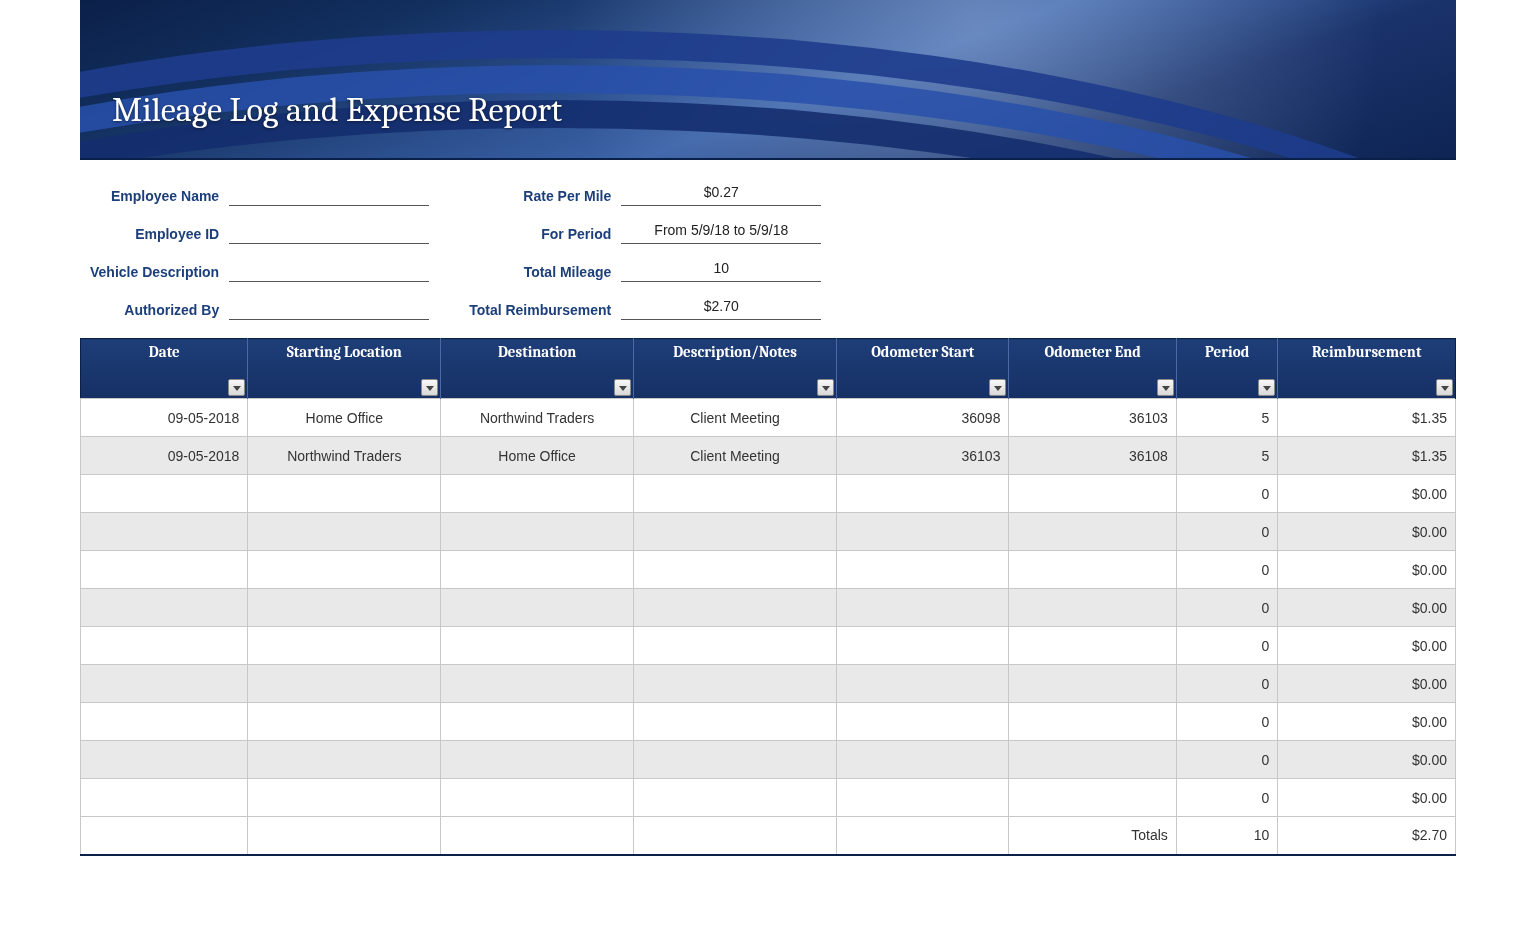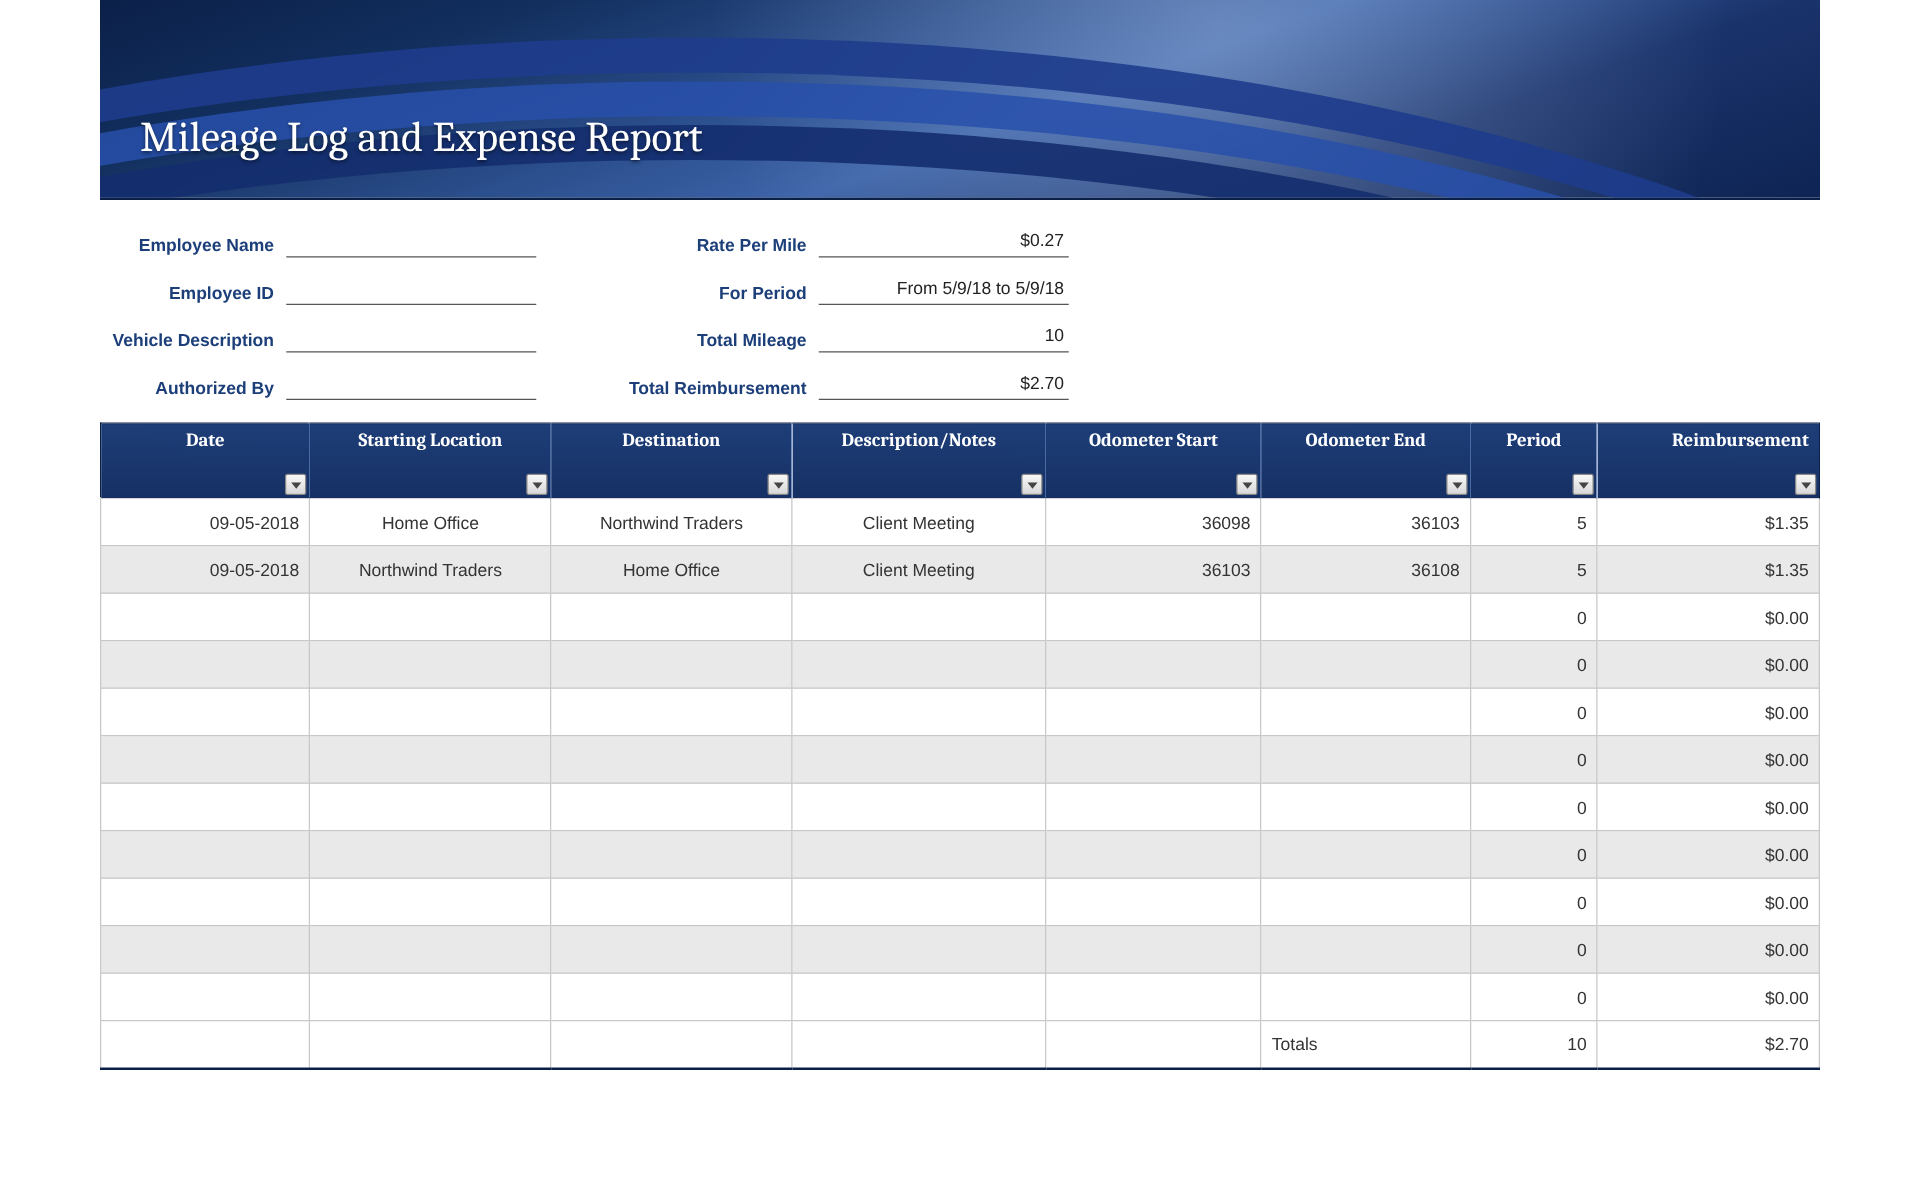--- a/index.html
+++ b/index.html
@@ -51,42 +51,42 @@
     top: 90px;
     font-family: Cambria, Georgia, "Times New Roman", serif;
     font-size: 34px;
     color: #ffffff;
     font-weight: 400;
     text-shadow: 0 1px 3px rgba(0,0,0,0.5);
   }
 
   .form-section {
     display: flex;
-    gap: 74px;
+    gap: 40px;
     padding: 24px 10px 18px 10px;
   }
   .form-col {
     display: grid;
     grid-template-columns: auto 200px;
     row-gap: 16px;
     column-gap: 10px;
     align-items: end;
   }
   .form-label {
     text-align: right;
     font-weight: 700;
     color: #1c3f7a;
     font-size: 14px;
     padding-bottom: 2px;
     white-space: nowrap;
   }
   .form-value {
     border-bottom: 1px solid #555;
     min-height: 22px;
-    text-align: right;
+    text-align: center;
     padding: 0 4px 2px 4px;
     font-size: 14px;
     color: #222;
     font-family: Tahoma, Verdana, sans-serif;
   }
   .form-value.blank { }
 
   .data-table {
     width: 100%;
     border-collapse: collapse;
@@ -98,21 +98,21 @@
     font-family: Cambria, Georgia, serif;
     font-weight: 700;
     font-size: 15px;
     padding: 4px 8px 24px 8px;
     position: relative;
     border-right: 1px solid #4a6aa6;
     text-align: center;
     height: 60px;
     vertical-align: top;
   }
-  .data-table th:last-child { border-right: 1px solid #0b2049; text-align: right; }
+  .data-table th:last-child { border-right: 1px solid #0b2049; }
   .filter-icon {
     position: absolute;
     right: 2px;
     bottom: 2px;
     width: 17px;
     height: 17px;
     background: linear-gradient(#f8f8f8,#d8d8d8);
     border: 1px solid #888;
     border-radius: 2px;
     cursor: pointer;
@@ -137,21 +137,21 @@
   .data-table tbody tr:nth-child(odd) td { background: #ffffff; }
   .col-date { text-align: right; }
   .col-text { text-align: center; }
   .col-num  { text-align: right; }
 
   .totals-row td {
     background: #ffffff !important;
     font-weight: 400;
     border-bottom: 2px solid #0b2049;
   }
-  .totals-label { padding-right: 10px; }
+  .totals-label { text-align: right; padding-right: 10px; }
 
   
   .w-date { width: 165px; }
   .w-start { width: 190px; }
   .w-dest { width: 190px; }
   .w-desc { width: 200px; }
   .w-ostart { width: 170px; }
   .w-oend { width: 165px; }
   .w-mile { width: 100px; }
   .w-reimb { width: 175px; }

